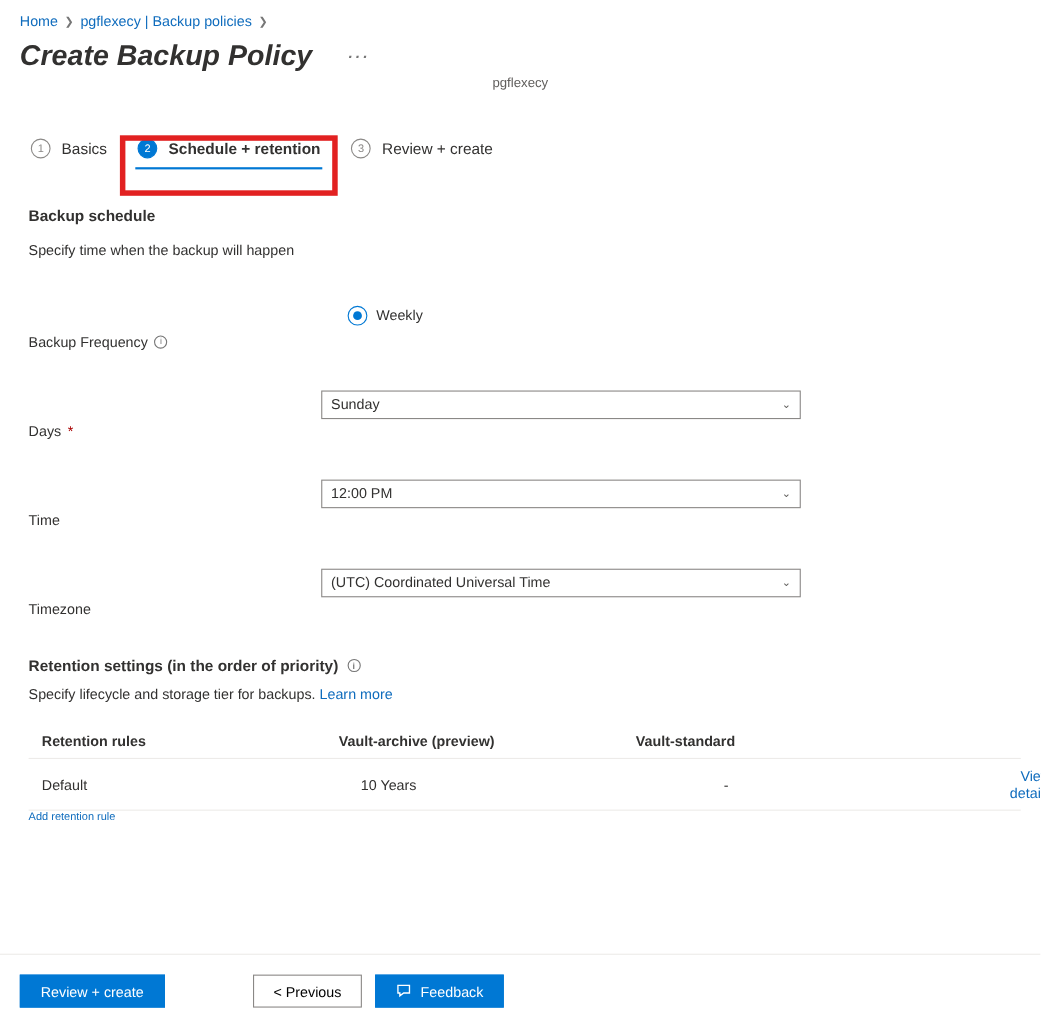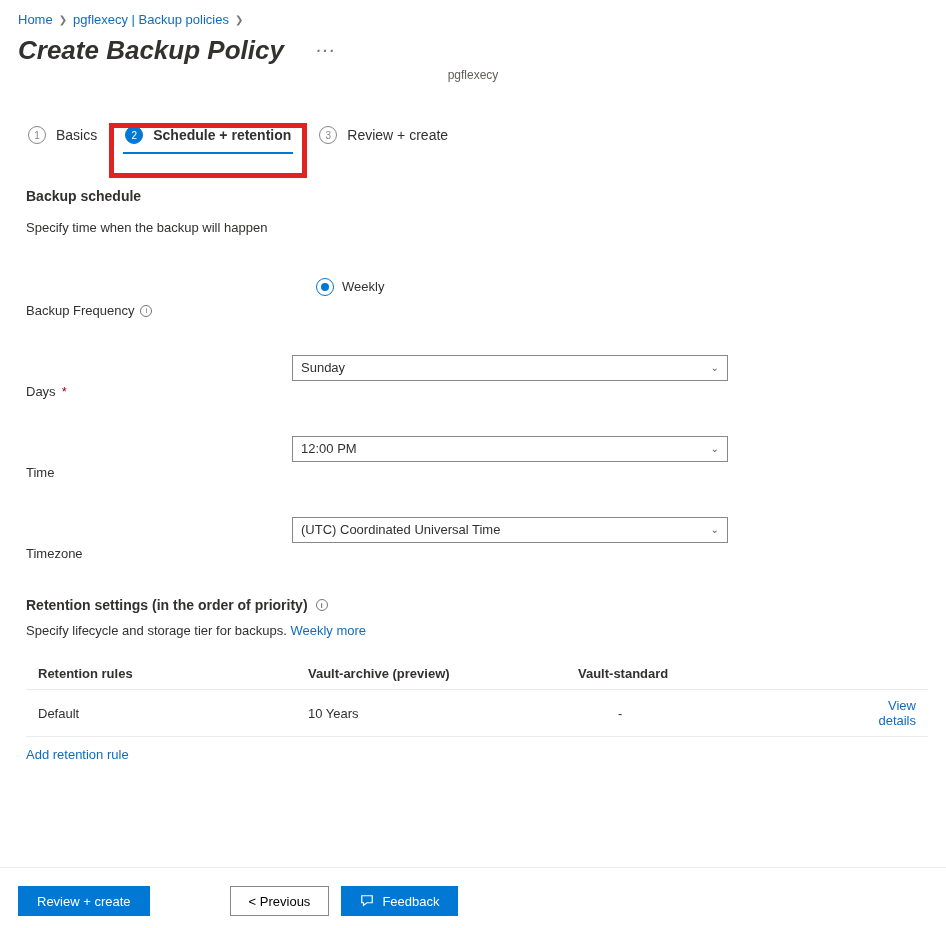--- a/index.html
+++ b/index.html
@@ -165,30 +165,30 @@
     align-items: center;
   }
   .thead {
     font-weight: 600;
     padding: 8px 12px;
   }
   .trow {
     padding: 8px 12px;
     border-top: 1px solid var(--border-light);
     border-bottom: 1px solid var(--border-light);
+    gap: 20px;
   }
   .view-details {
     color: var(--azure-link);
     text-align: right;
     cursor: pointer;
   }
   .add-rule {
     color: var(--azure-link);
-    font-size: 13px;
-    margin-top: 10px;
+    font-size: 10px;
     cursor: pointer;
     padding-left: 0;
   }
 
   
   .footer-divider {
     position: absolute;
     left: 0; right: 0;
     bottom: 60px;
     height: 1px;
@@ -298,21 +298,21 @@
       <span class="chev-d">⌄</span>
     </div>
   </div>
 
   <div class="retain-head">
     <span>Retention settings (in the order of priority)</span>
     <span class="info-icon">i</span>
   </div>
   <div class="retain-sub">
     <span>Specify lifecycle and storage tier for backups. </span>
-    <a>Weekly more</a>
+    <a>Learn more</a>
   </div>
 
   <div class="table">
     <div class="thead">
       <span>Retention rules</span>
       <span>Vault-archive (preview)</span>
       <span>Vault-standard</span>
       <span></span>
     </div>
     <div class="trow">

